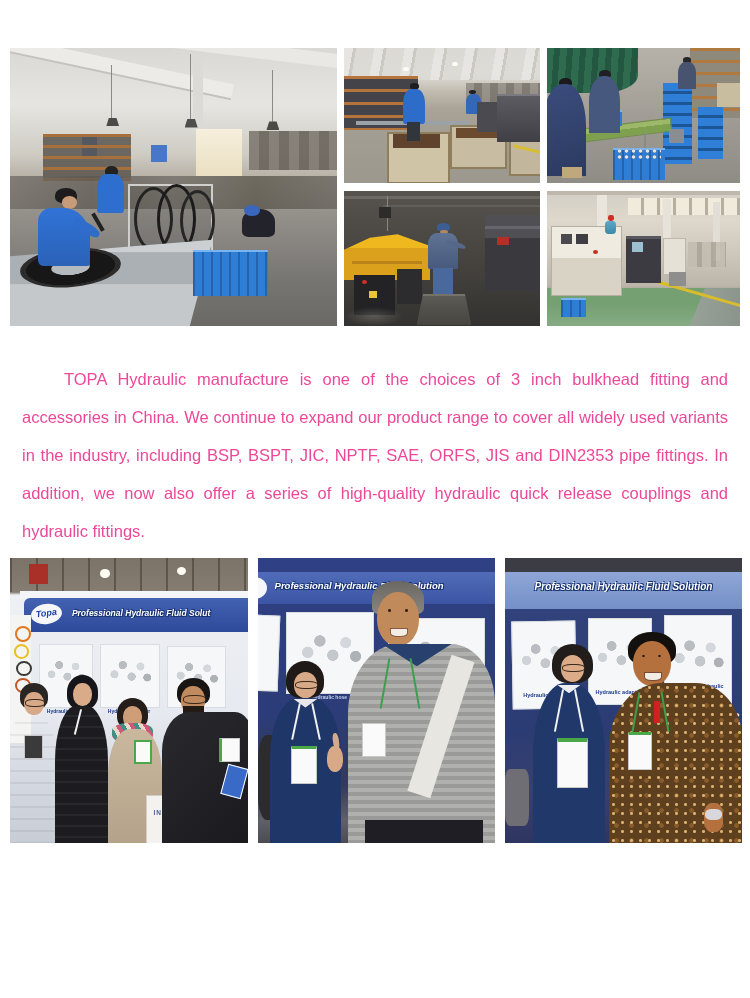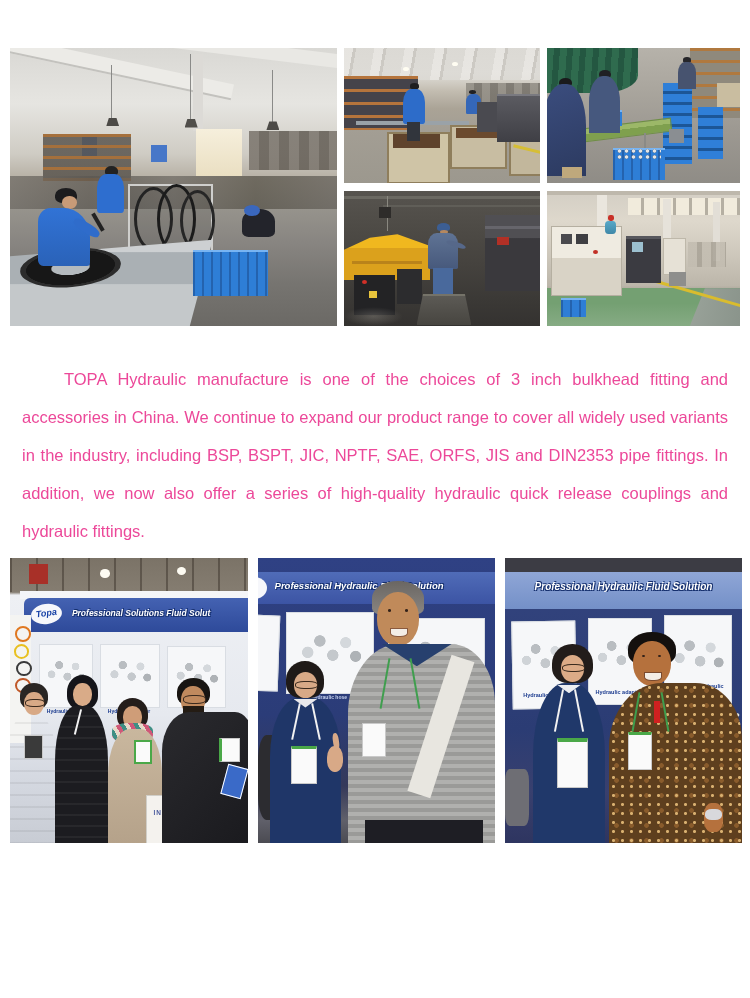--- a/index.html
+++ b/index.html
@@ -190,21 +190,21 @@
   <div class="booth-row">
 
     <div class="ph" style="background:linear-gradient(180deg,#7b7367 0%,#857d71 12%,#eef0f4 13%,#e6e9ef 55%,#d6dae2 75%,#c8ccd4 100%);">
       <div class="s" style="left:0;top:0;width:100%;height:12%;background:repeating-linear-gradient(90deg,rgba(60,52,44,.5) 0 2px,transparent 2px 26px);"></div>
       <div class="s" style="left:38%;top:4%;width:4%;height:3%;border-radius:50%;background:#fdfbf2;"></div>
       <div class="s" style="left:70%;top:3%;width:4%;height:3%;border-radius:50%;background:#fdfbf2;"></div>
       <div class="s" style="left:8%;top:2%;width:8%;height:7%;background:#a83028;"></div>
       <div class="s" style="left:4%;top:11.5%;width:96%;height:3%;background:#f4f5f8;"></div>
       <div class="s" style="left:6%;top:14%;width:94%;height:12%;background:linear-gradient(180deg,#4462b2,#2e4a9a);border-radius:6px 0 0 6px;"></div>
       <div class="logo" style="left:9%;top:16%;width:13%;height:7%;font-size:9px;line-height:19px;transform:rotate(-8deg);">Topa</div>
-      <div class="slogan" style="left:26%;top:17.5%;width:74%;font-size:8.5px;">Professional Solutions Fluid Solut</div>
+      <div class="slogan" style="left:26%;top:17.5%;width:74%;font-size:8.5px;">Professional Hydraulic Fluid Solut</div>
       <div class="s" style="left:0;top:20%;width:9%;height:45%;background:#f4f4f2;"></div>
       <div class="s" style="left:2%;top:24%;width:5%;height:4%;border:2px solid #e07820;border-radius:50%;"></div>
       <div class="s" style="left:1.5%;top:30%;width:5%;height:4%;border:2px solid #e8c020;border-radius:50%;"></div>
       <div class="s" style="left:2.5%;top:36%;width:5%;height:4%;border:2px solid #3a3a3a;border-radius:50%;"></div>
       <div class="s" style="left:2%;top:42%;width:5%;height:4%;border:2px solid #c05828;border-radius:50%;"></div>
       <div class="panel" style="left:12%;top:30%;width:22%;height:22%;"></div>
       <div class="fit" style="left:13%;top:32%;width:20%;height:16%;"></div>
       <div class="panel" style="left:38%;top:30%;width:24%;height:22%;"></div>
       <div class="fit" style="left:39%;top:32%;width:22%;height:16%;"></div>
       <div class="panel" style="left:66%;top:31%;width:24%;height:21%;"></div>

